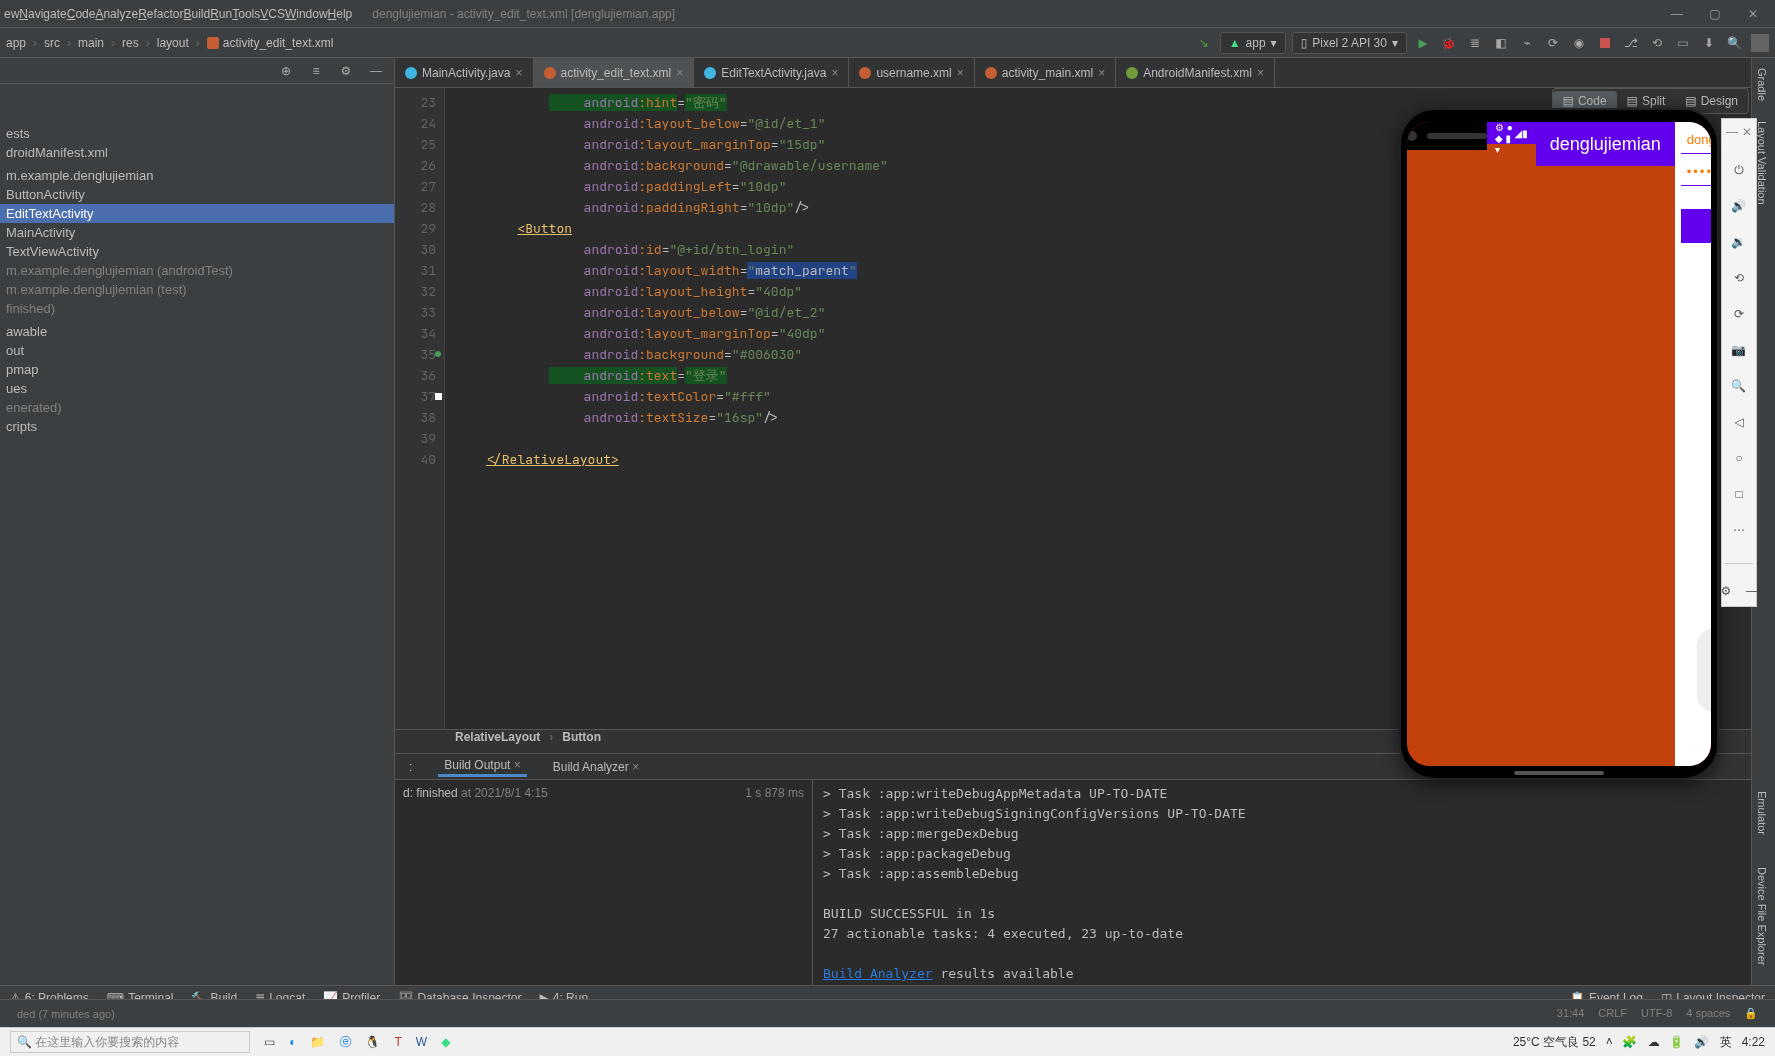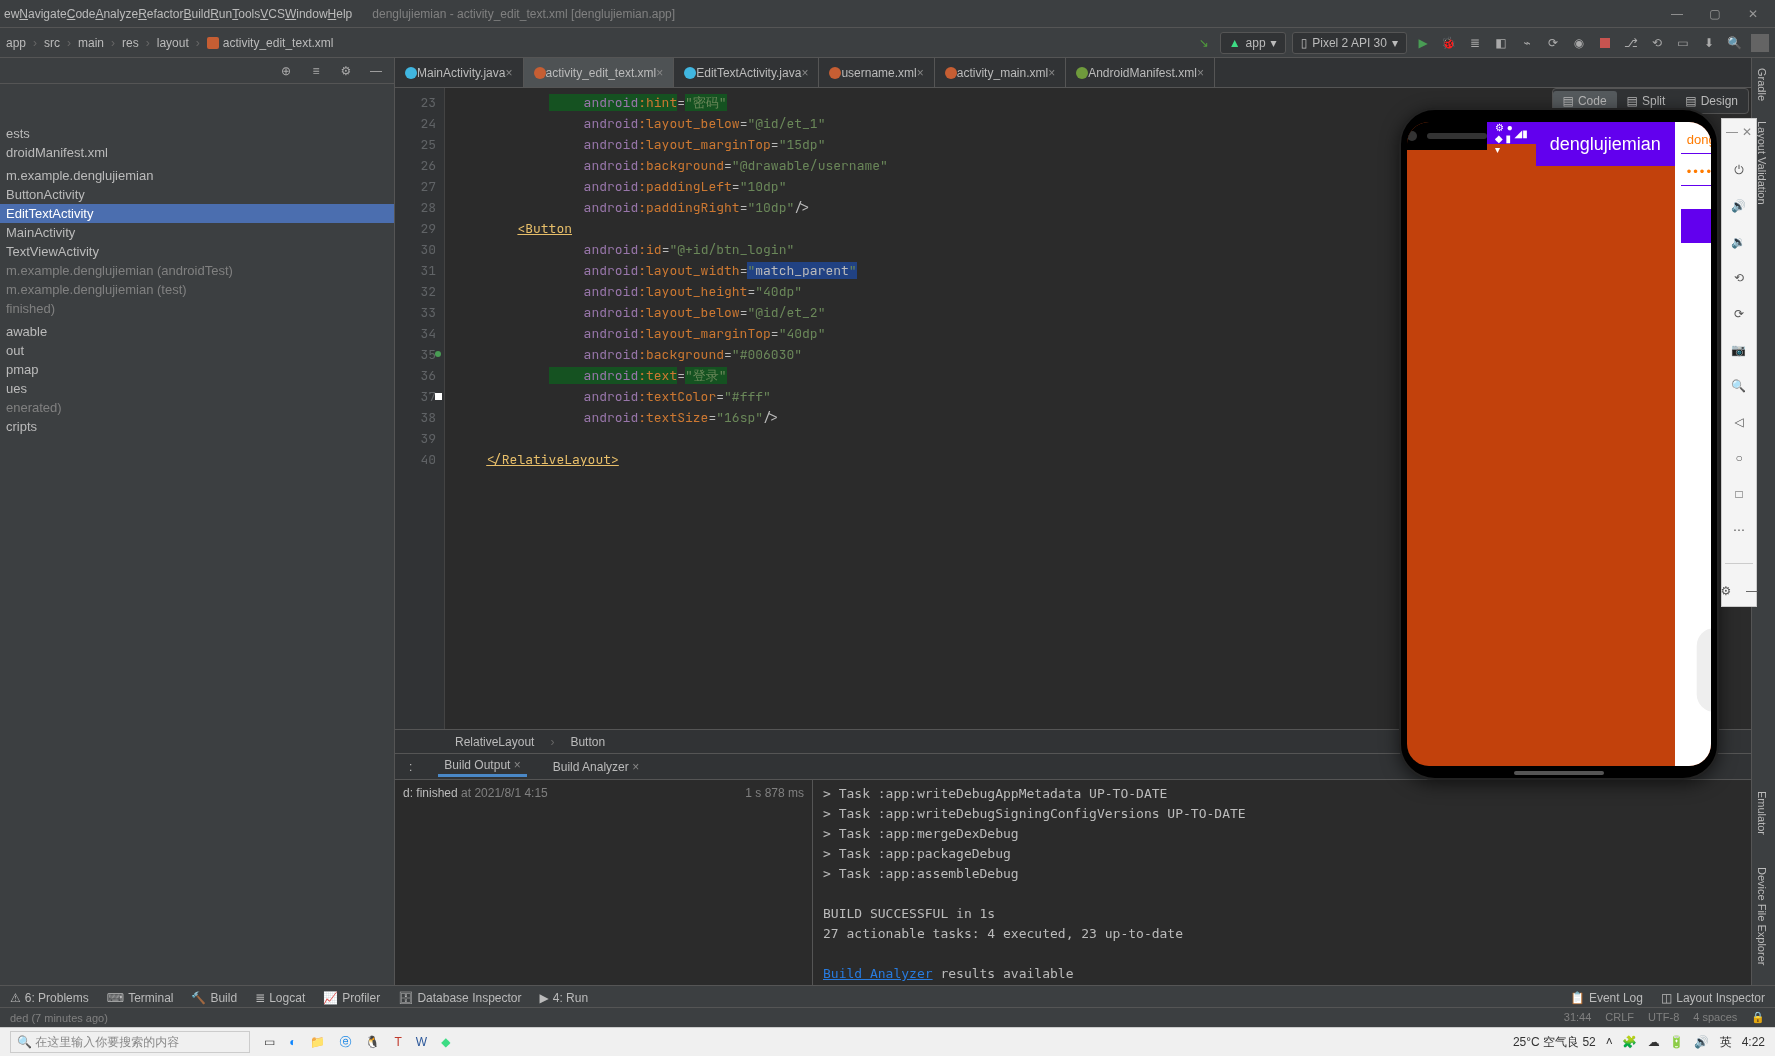--- a/index.html
+++ b/index.html
@@ -146,20 +146,21 @@
     display:flex;
     align-items:center;
     height: 30px;
     background: var(--bg-darkest);
     border-bottom: 1px solid var(--border);
     overflow: hidden;
   }
   .tab {
     display:flex;
     align-items:center;
+    gap:5px;
     padding: 0 10px;
     height:100%;
     border-right: 1px solid var(--border);
     color: var(--text);
     white-space:nowrap;
   }
   .tab.active {
     background: #4e5254;
   }
   .tab-close { color: #888; font-size: 12px; }
@@ -211,24 +212,25 @@
   .ns { color: var(--xml-ns); margin-left: 35px; }
   .attr { color: var(--xml-attr); }
   .str { color: var(--xml-str); }
   .tag { color: var(--xml-tag); text-decoration: underline; }
   .hl { background: #214283; }
   .hl2 { background: #155221; }
   .bracketpath {
     height: 24px;
     background: var(--bg-darkest);
     border-top: 1px solid var(--border);
-    display:flex; align-items:center;
+    display:flex; 
     padding-left: 60px;
-    gap: 13px;
+    gap: 6px;
     color: var(--text);
+    font-weight: bold;
   }
   
   .buildpanel {
     height: 250px;
     border-top: 1px solid var(--border);
     display:flex;
     flex-direction:column;
   }
   .build-tabs {
     display:flex;
@@ -276,26 +278,26 @@
     gap: 18px;
     font-size: 12px;
   }
   .bottom-tools .btool { display:flex; align-items:center; gap:4px; }
   .bottom-tools .right { margin-left:auto; display:flex; gap:18px; }
   
   .status {
     position:absolute;
     bottom: 29px;
     left:0; right:0;
-    height: 20px;
+    height: 28px;
     background: var(--menu-bg);
     border-top:1px solid var(--border);
     display:flex;
     align-items:center;
-    padding: 0 10px;
+    padding: 0 17px;
     font-size:11px;
     color: var(--text-dim);
   }
   .status .right { margin-left:auto; display:flex; gap:14px; }
   
   .right-strip {
     position:absolute;
     right:0;
     top:58px;
     bottom:71px;

